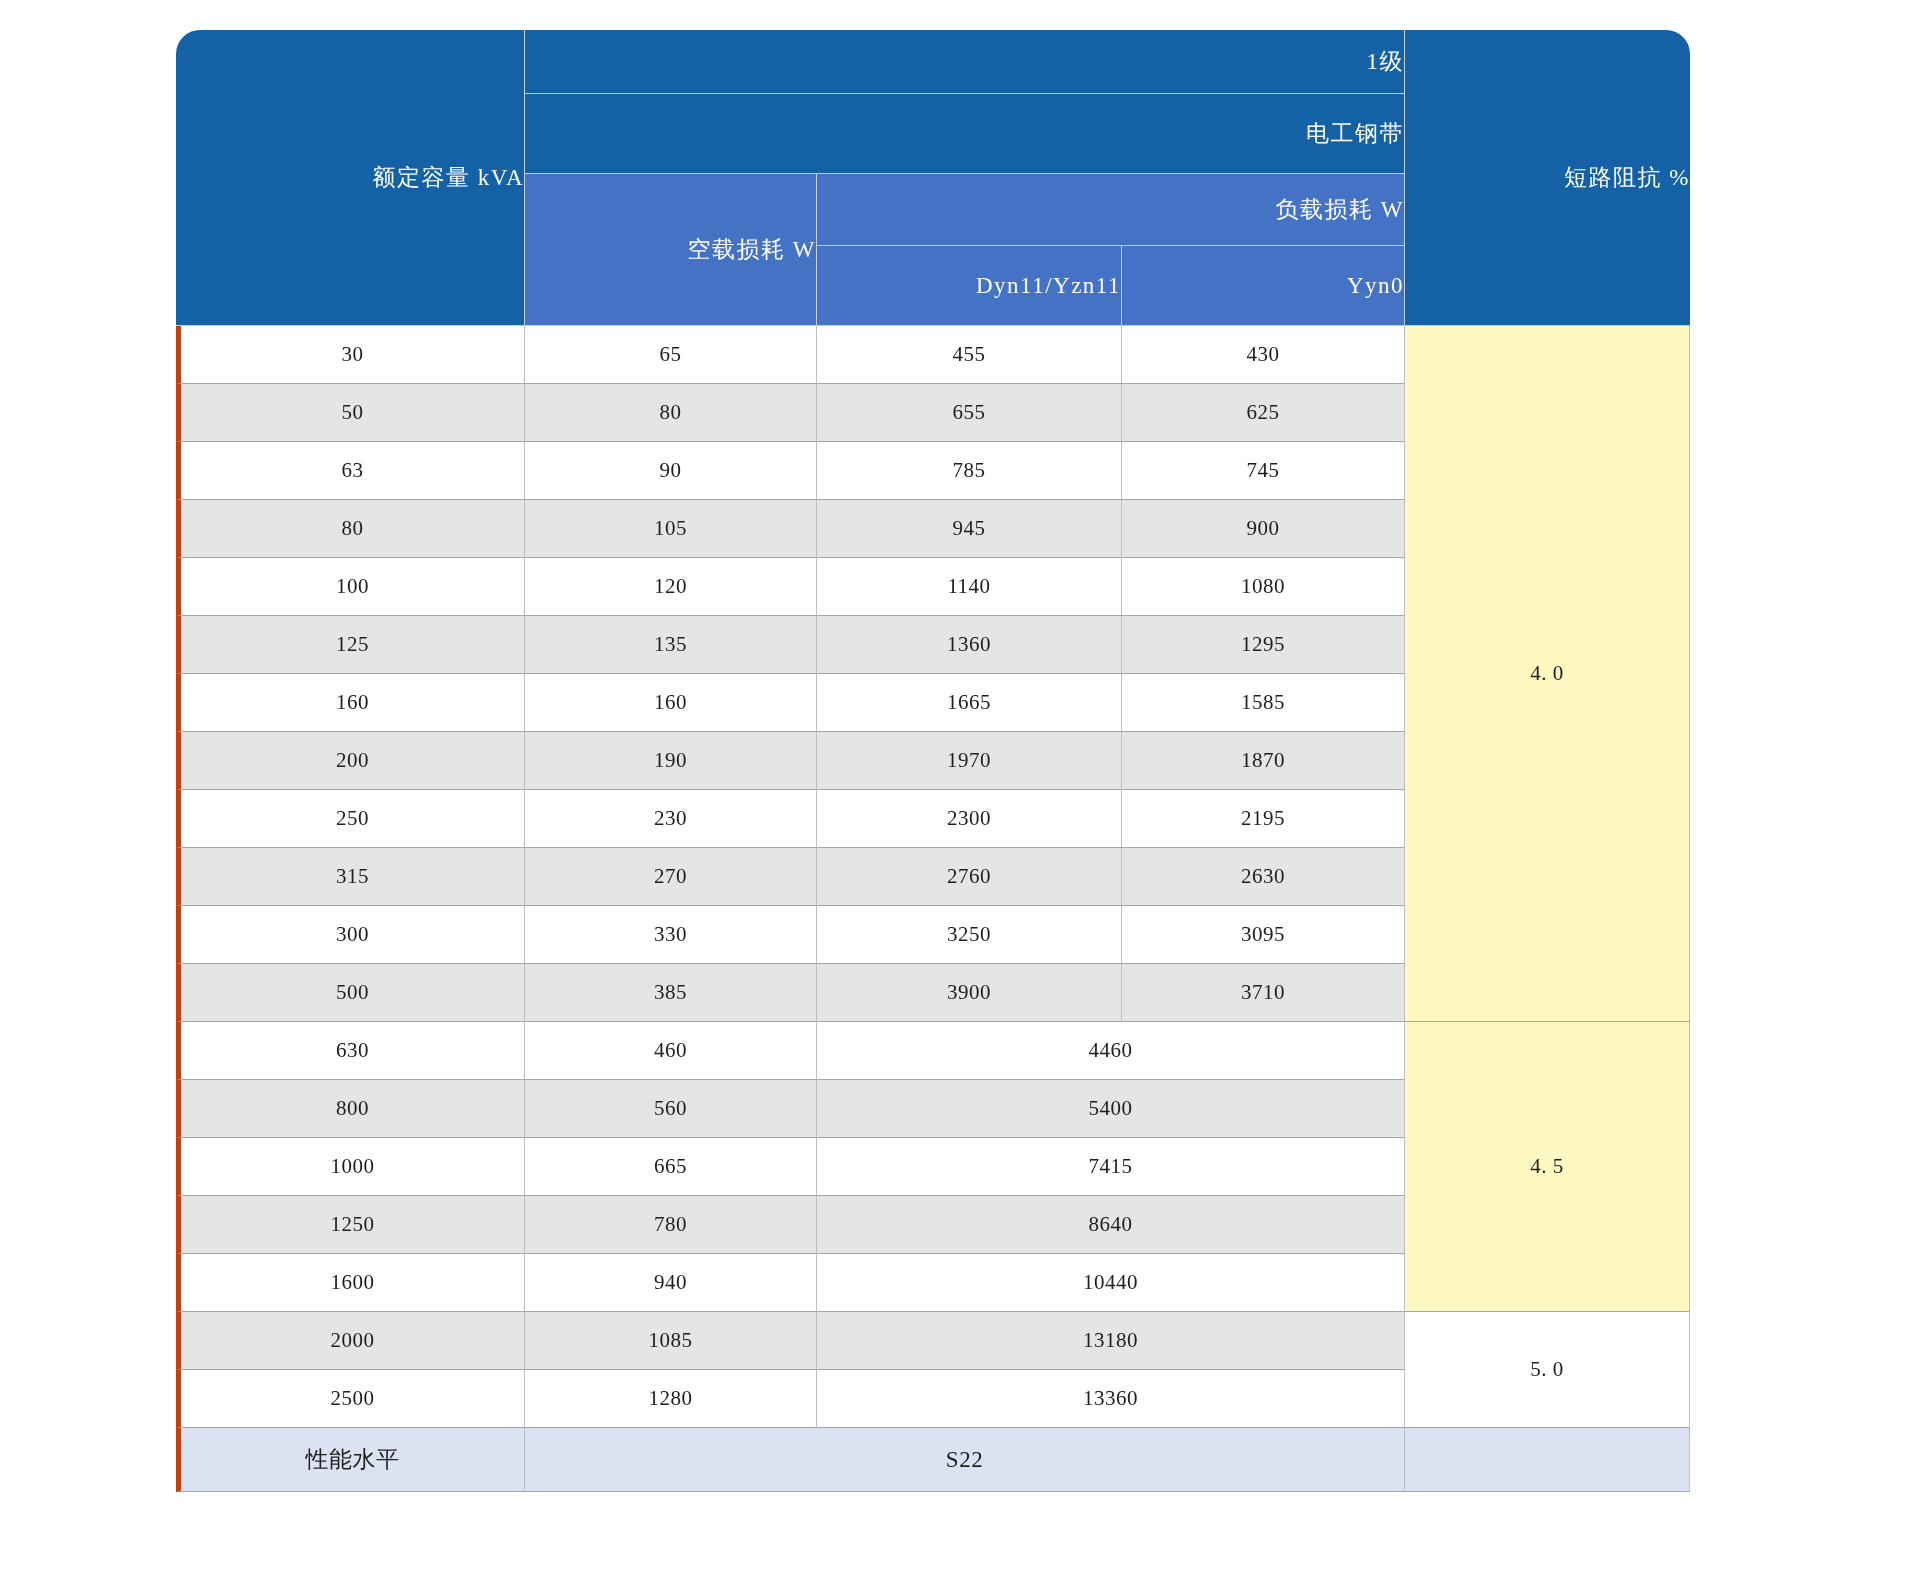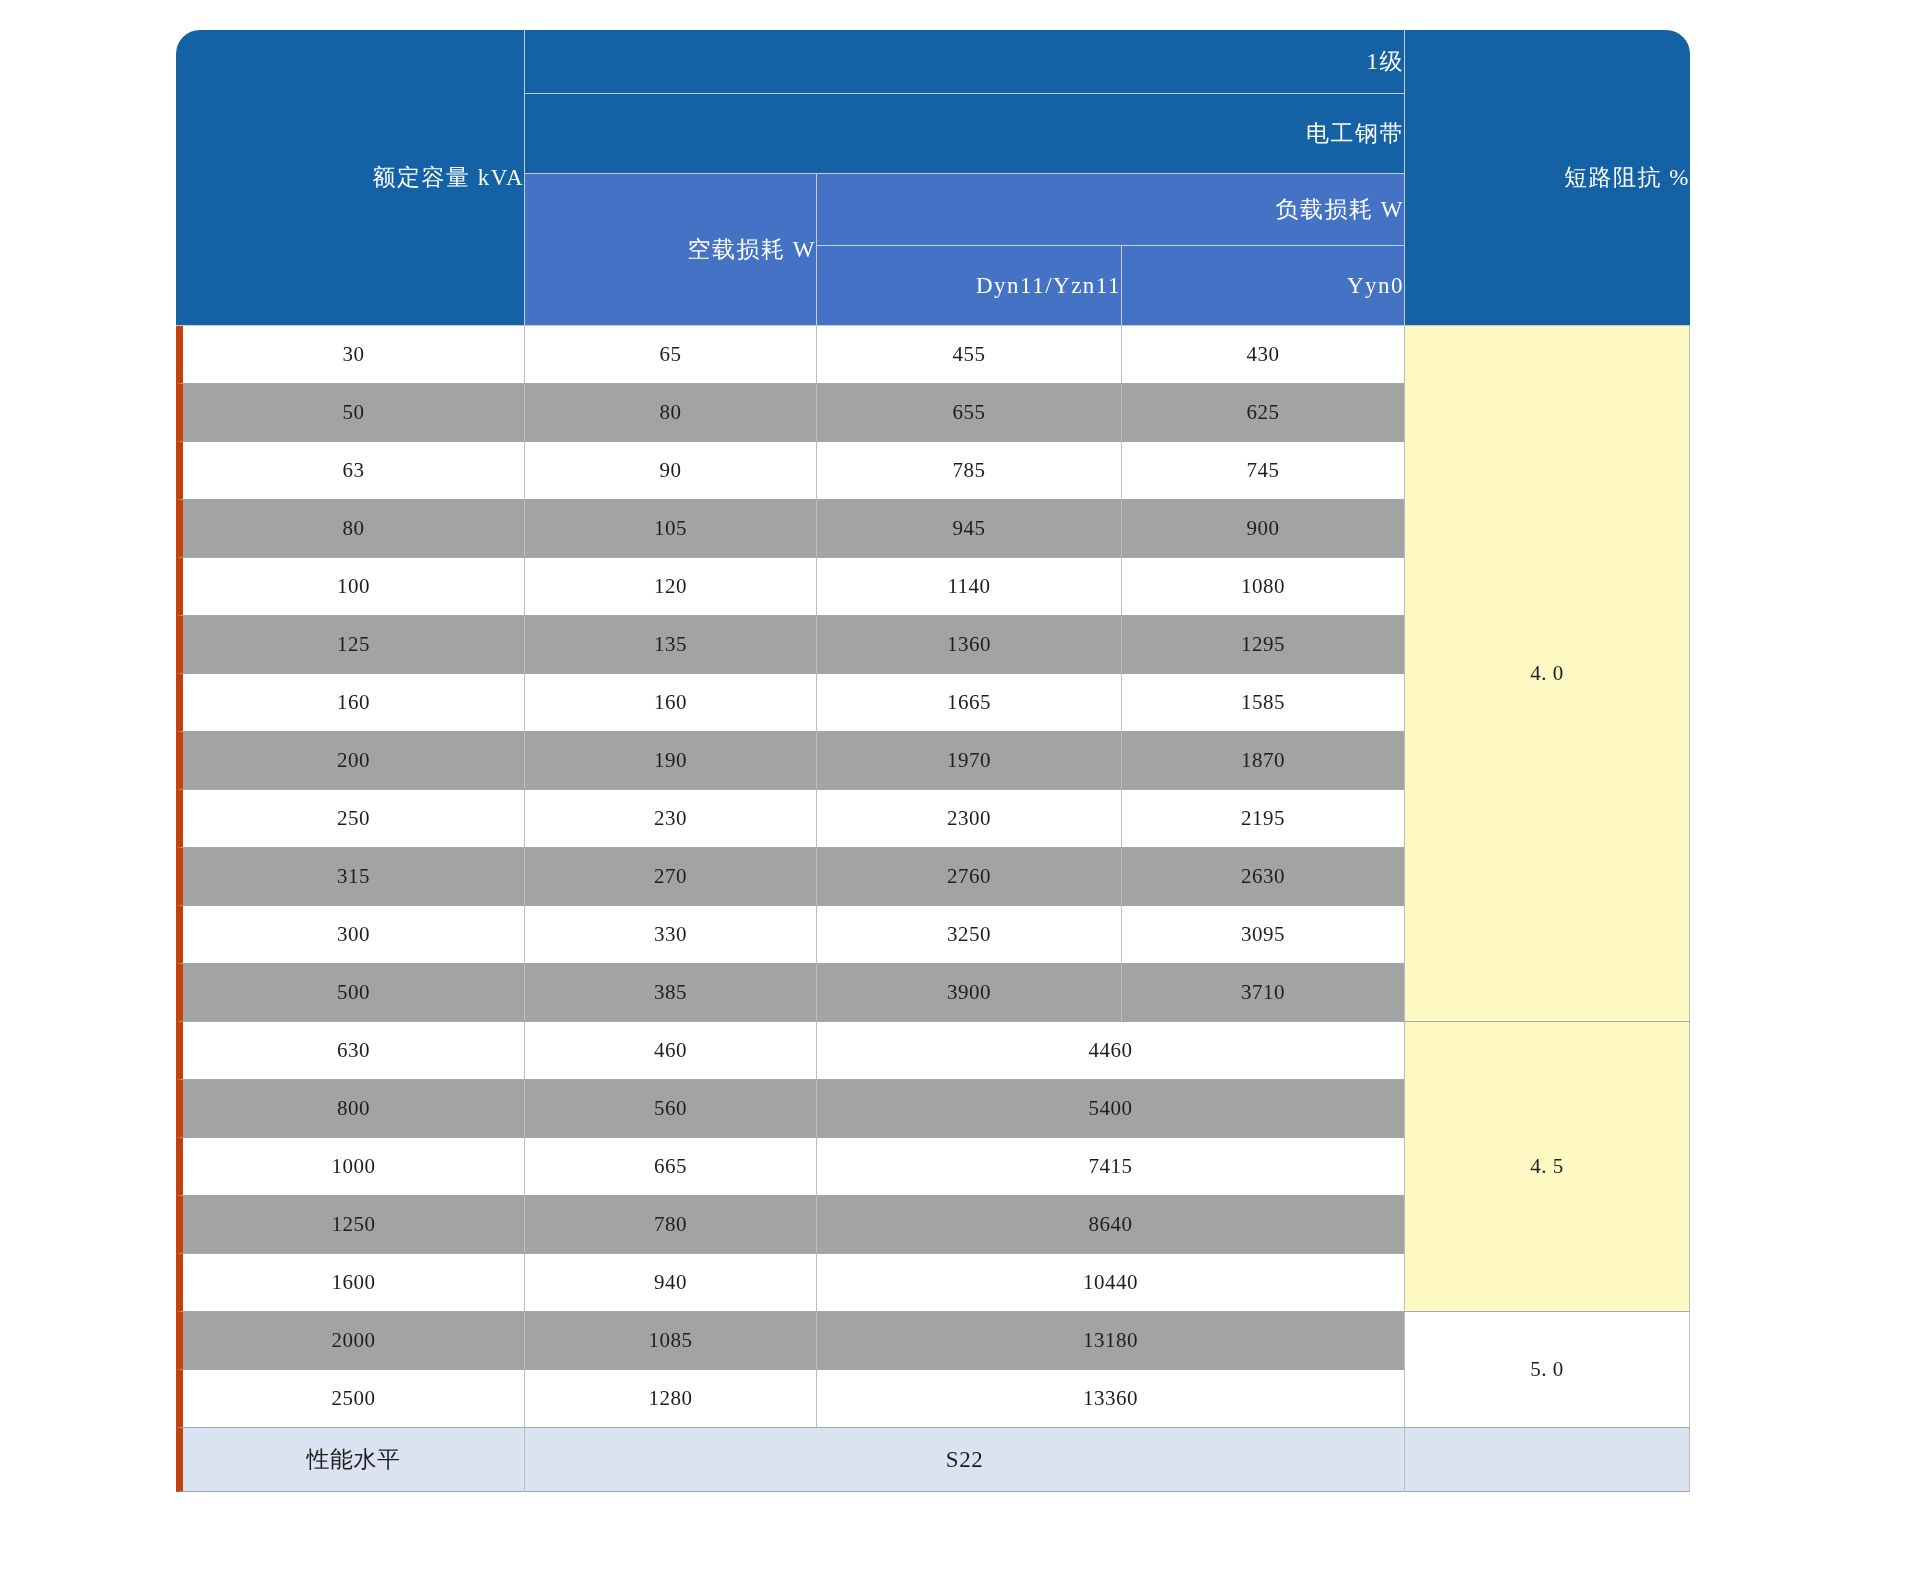--- a/index.html
+++ b/index.html
@@ -48,22 +48,22 @@
     text-align:center;
     vertical-align:middle;
     padding:0;
     letter-spacing:0.5px;
     border-right:1px solid #b9bec5;
     border-bottom:1px solid #a0a7af;
     background:#ffffff;
   }
   tr.data{height:58px;}
   tr.footer{height:64px;}
-  tr.striped td{background:#a3a3a3;}
-  td.first{border-left:7px solid #c2410c;margin-left:24px;}
+  tr.striped td{background:#e5e5e5;}
+  td.first{border-left:5px solid #c2410c;margin-left:24px;}
   td.imp{background:#fef9c3;}
   tr.striped td.imp{background:#ffffff;}
   tr.footer td{background:#dbe2f1;font-size:23px;}
 </style>
 </head>
 <body>
 
 <div class="table-card">
 <table class="spec">
   <colgroup>

